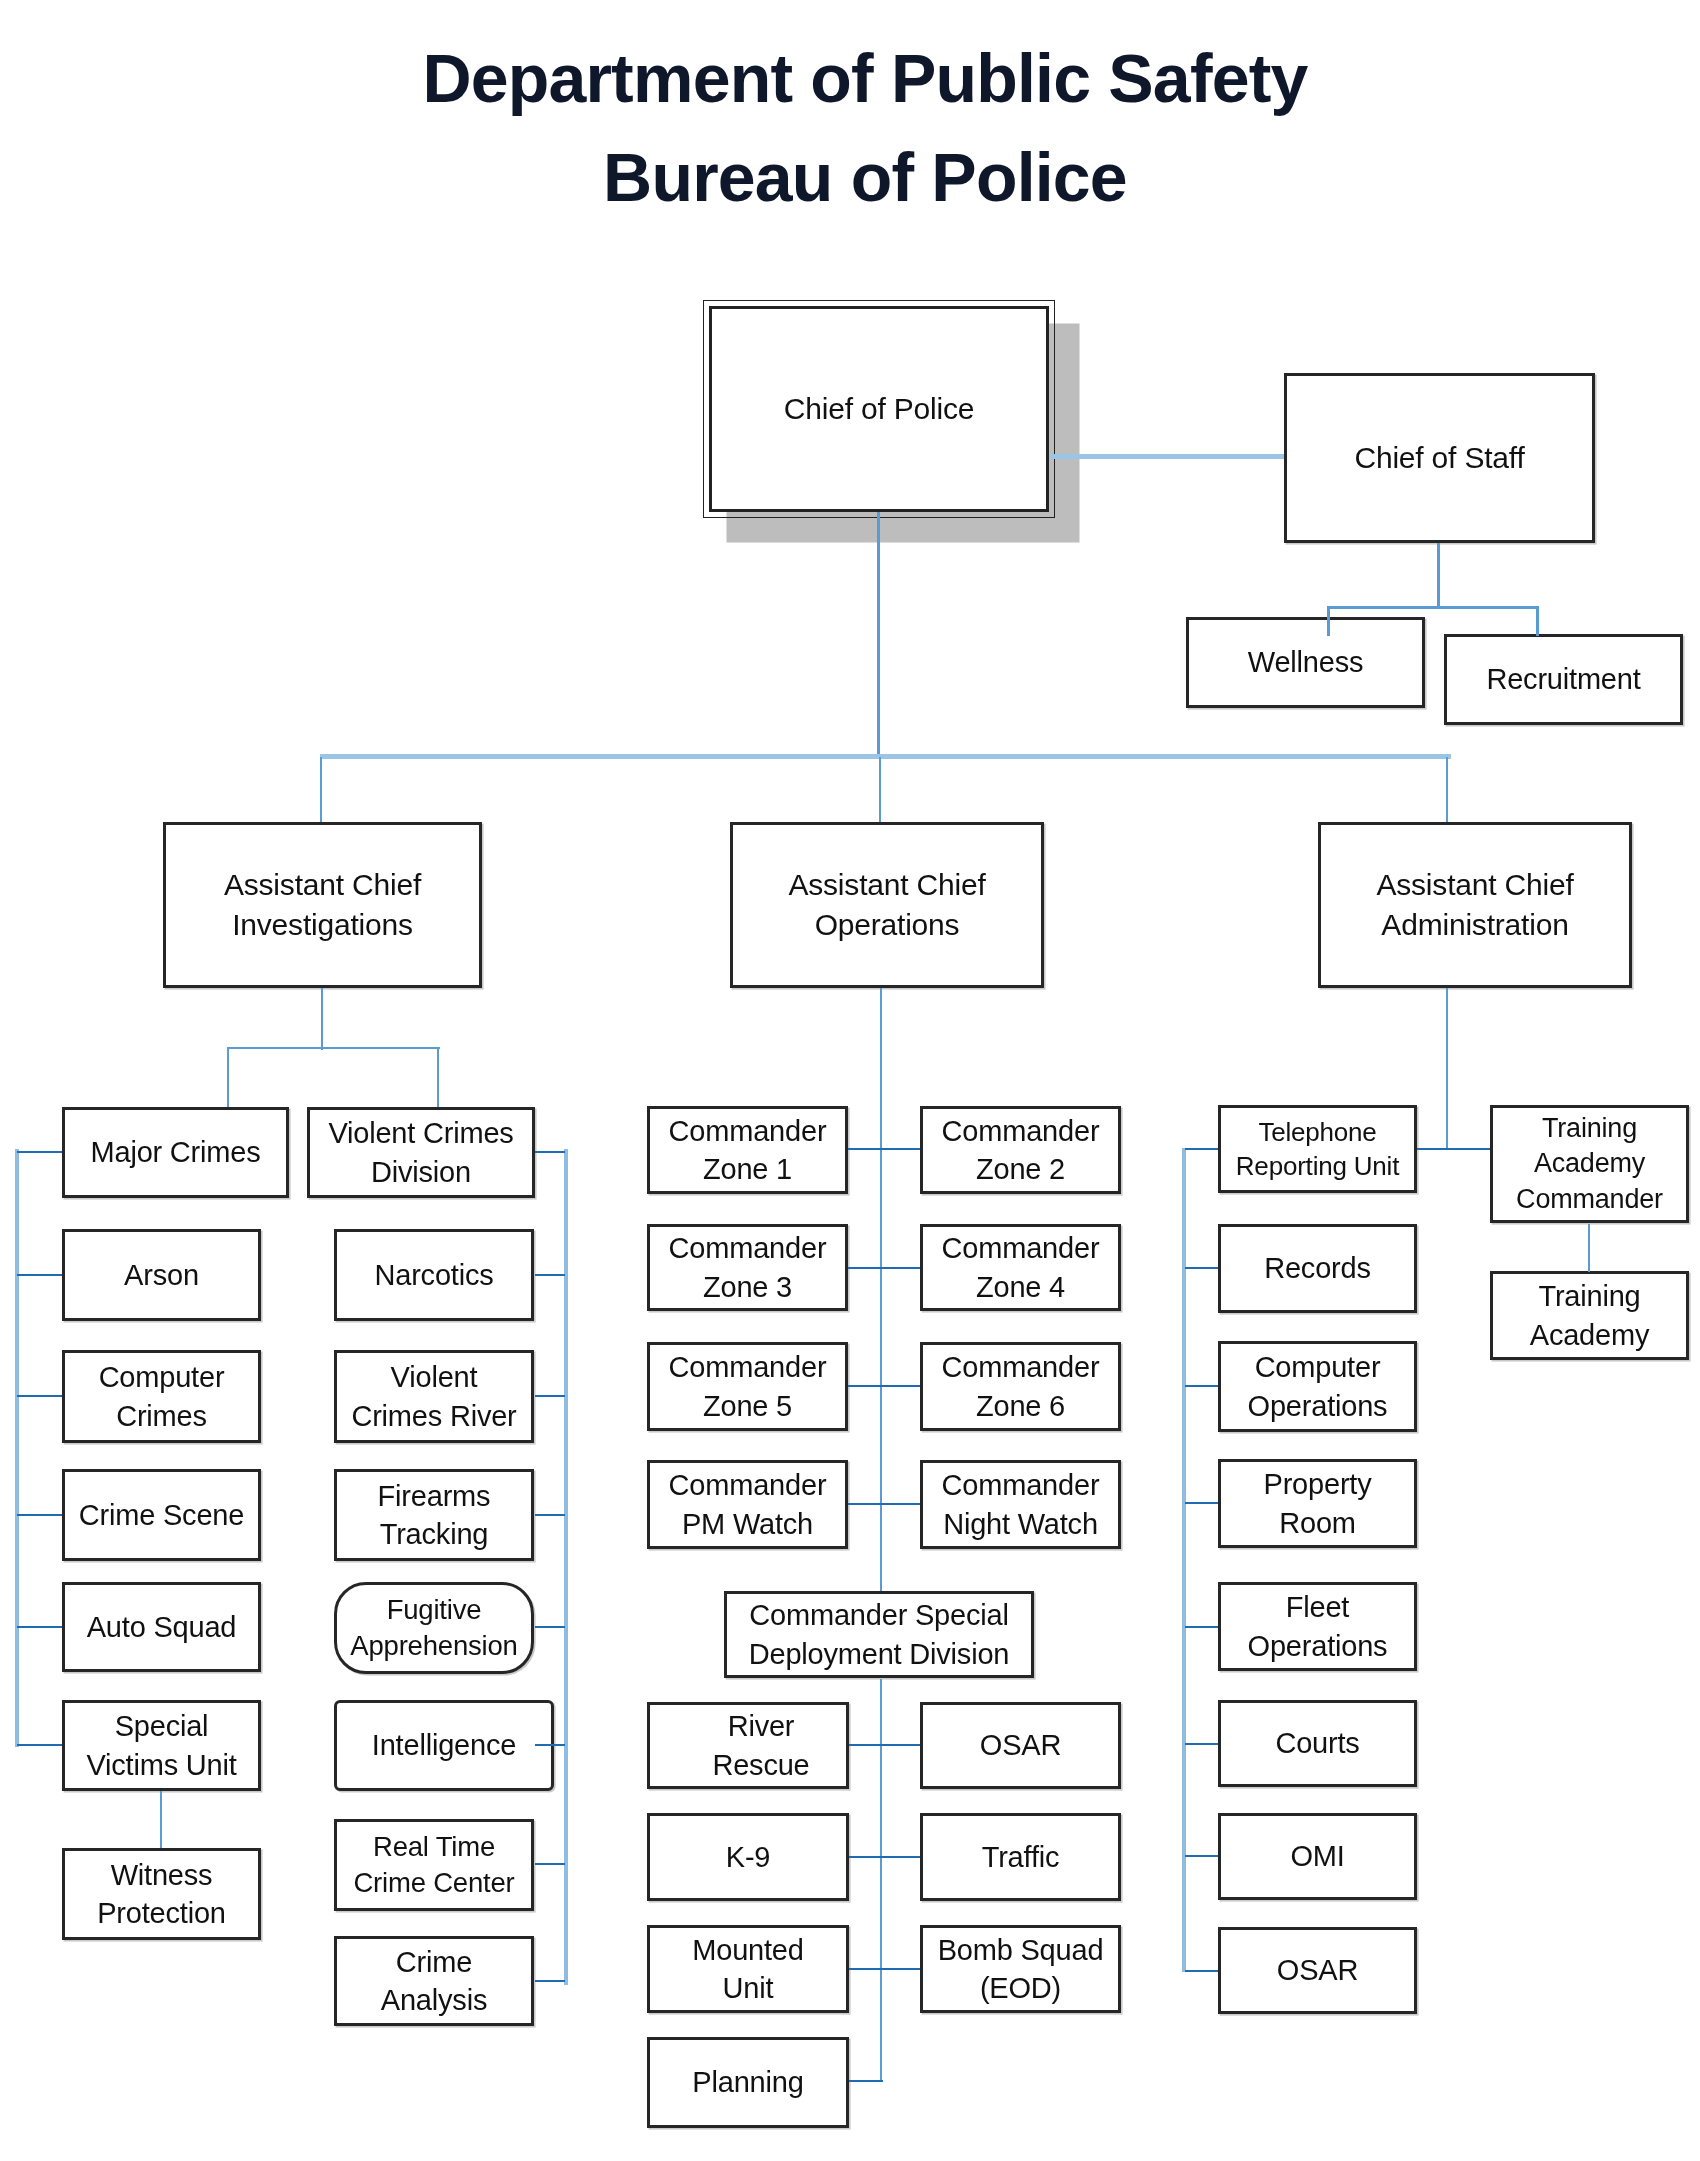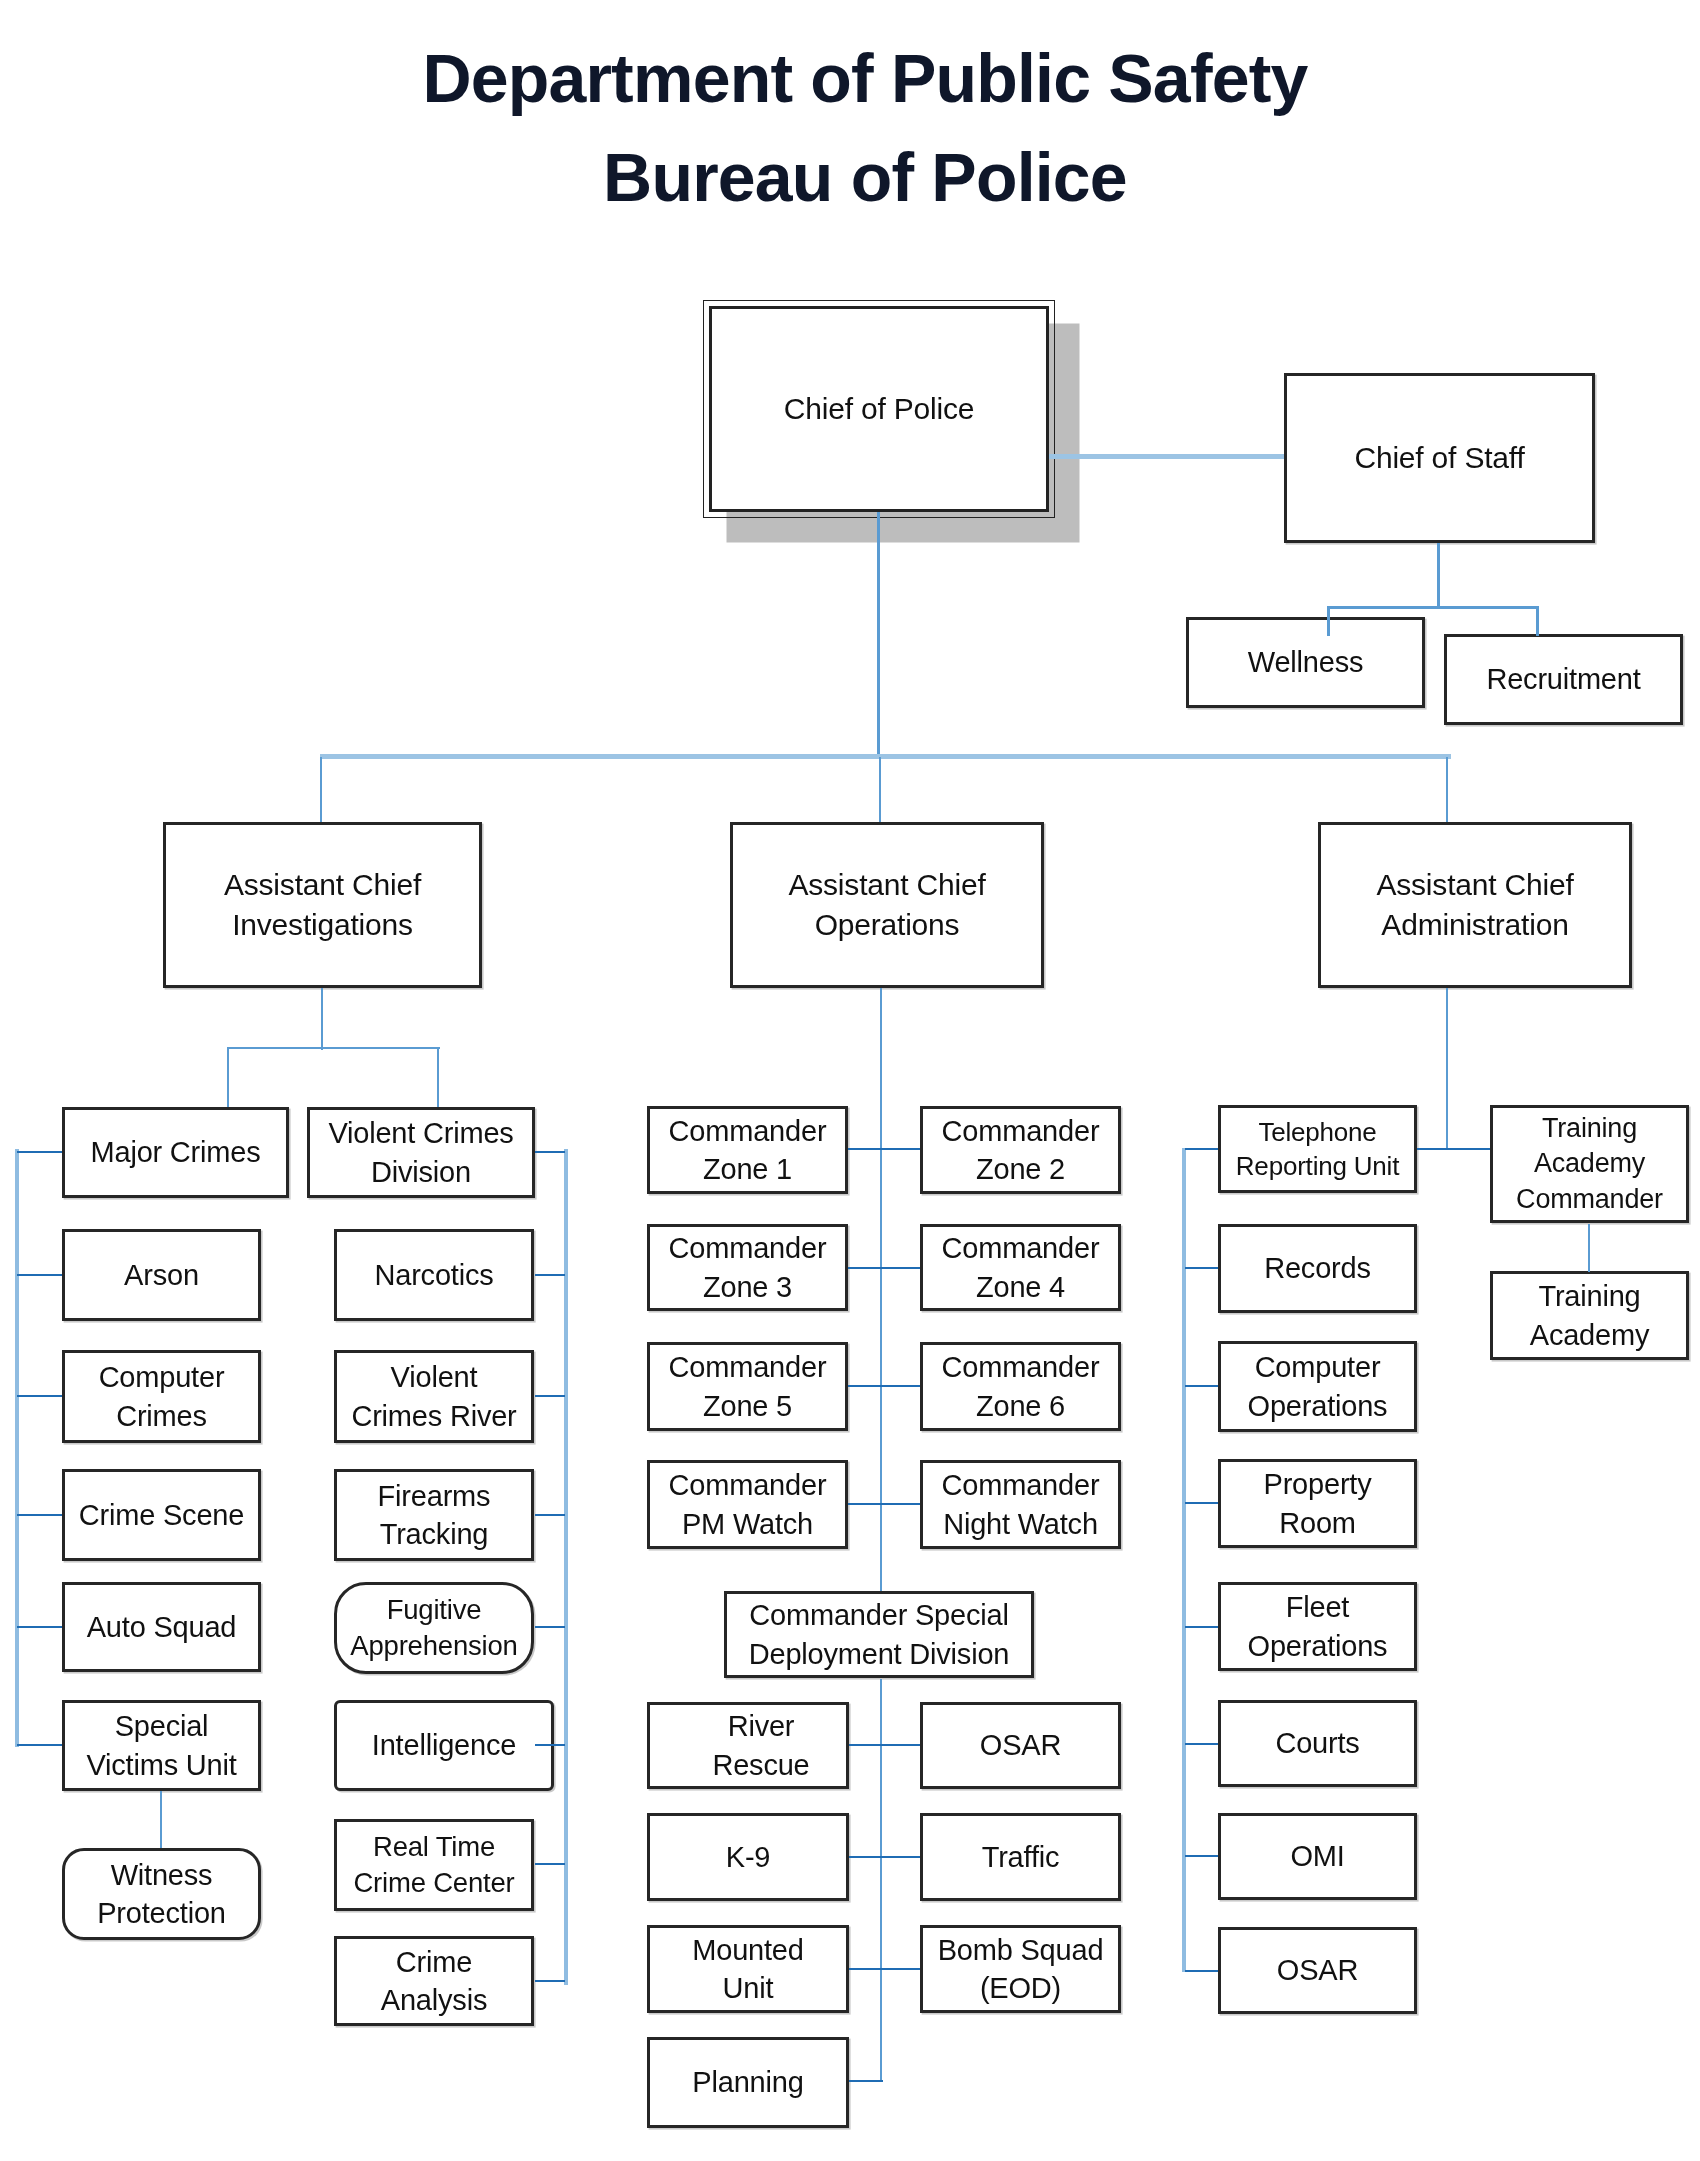--- a/index.html
+++ b/index.html
@@ -109,21 +109,21 @@
 Crimes River</span></div>
     <div class="node" style="left: 62px; top: 1469px; width: 199px; height: 92px; font-size: 29px;"><span>Crime Scene</span></div>
     <div class="node" style="left: 334px; top: 1469px; width: 200px; height: 92px; font-size: 29px;"><span>Firearms
 Tracking</span></div>
     <div class="node" style="left: 62px; top: 1582px; width: 199px; height: 90px; font-size: 29px;"><span>Auto Squad</span></div>
     <div class="node" style="left: 334px; top: 1582px; width: 200px; height: 92px; font-size: 27.5px; border-radius: 32px;"><span>Fugitive
 Apprehension</span></div>
     <div class="node" style="left: 62px; top: 1700px; width: 199px; height: 91px; font-size: 29px;"><span>Special
 Victims Unit</span></div>
     <div class="node" style="left: 334px; top: 1700px; width: 220px; height: 91px; font-size: 29px; border-radius: 6px;"><span>Intelligence</span></div>
-    <div class="node" style="left: 62px; top: 1848px; width: 199px; height: 92px; font-size: 29px; border-radius: 22px;"><span>Witness
+    <div class="node" style="left: 62px; top: 1848px; width: 199px; height: 92px; font-size: 29px;"><span>Witness
 Protection</span></div>
     <div class="node" style="left: 334px; top: 1819px; width: 200px; height: 92px; font-size: 27.5px;"><span>Real Time
 Crime Center</span></div>
     <div class="node" style="left: 334px; top: 1936px; width: 200px; height: 90px; font-size: 29px;"><span>Crime
 Analysis</span></div>
     <div class="node" style="left: 647px; top: 1106px; width: 201px; height: 88px; font-size: 29px;"><span>Commander
 Zone 1</span></div>
     <div class="node" style="left: 920px; top: 1106px; width: 201px; height: 88px; font-size: 29px;"><span>Commander
 Zone 2</span></div>
     <div class="node" style="left: 647px; top: 1224px; width: 201px; height: 87px; font-size: 29px;"><span>Commander

